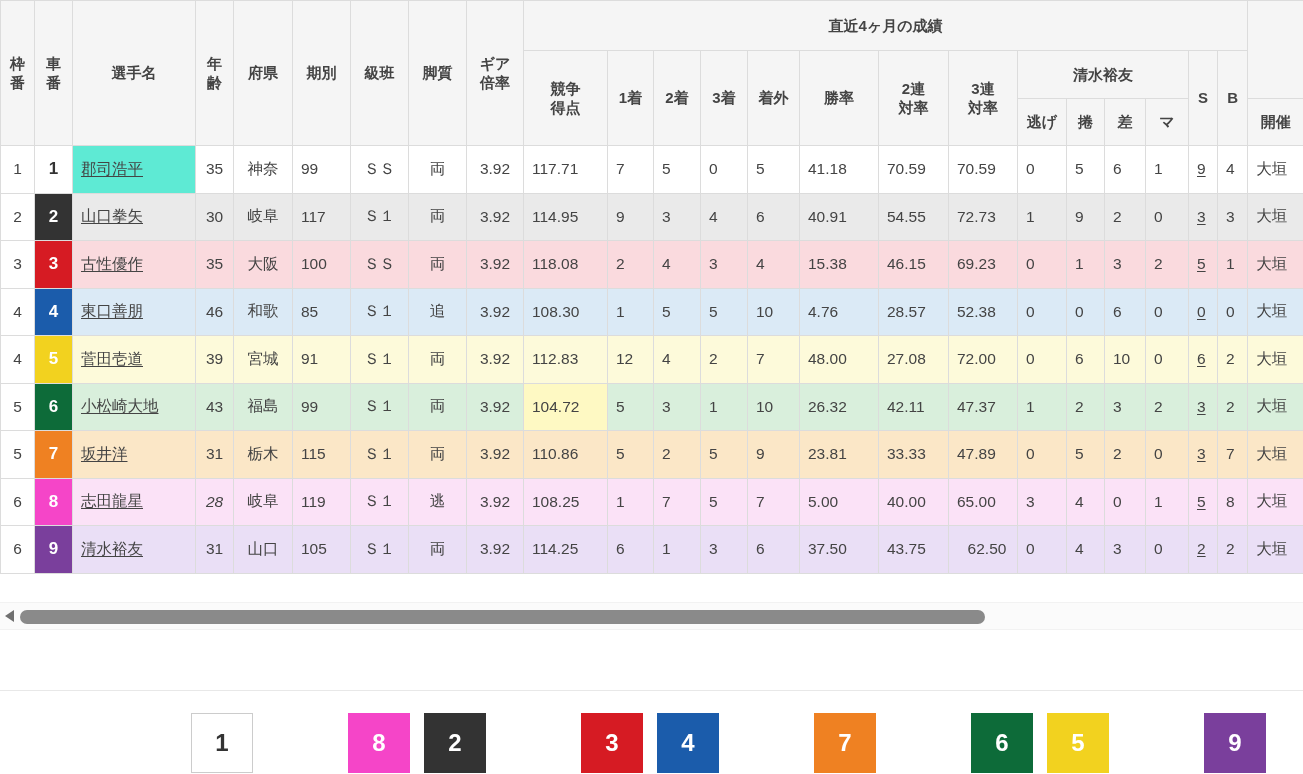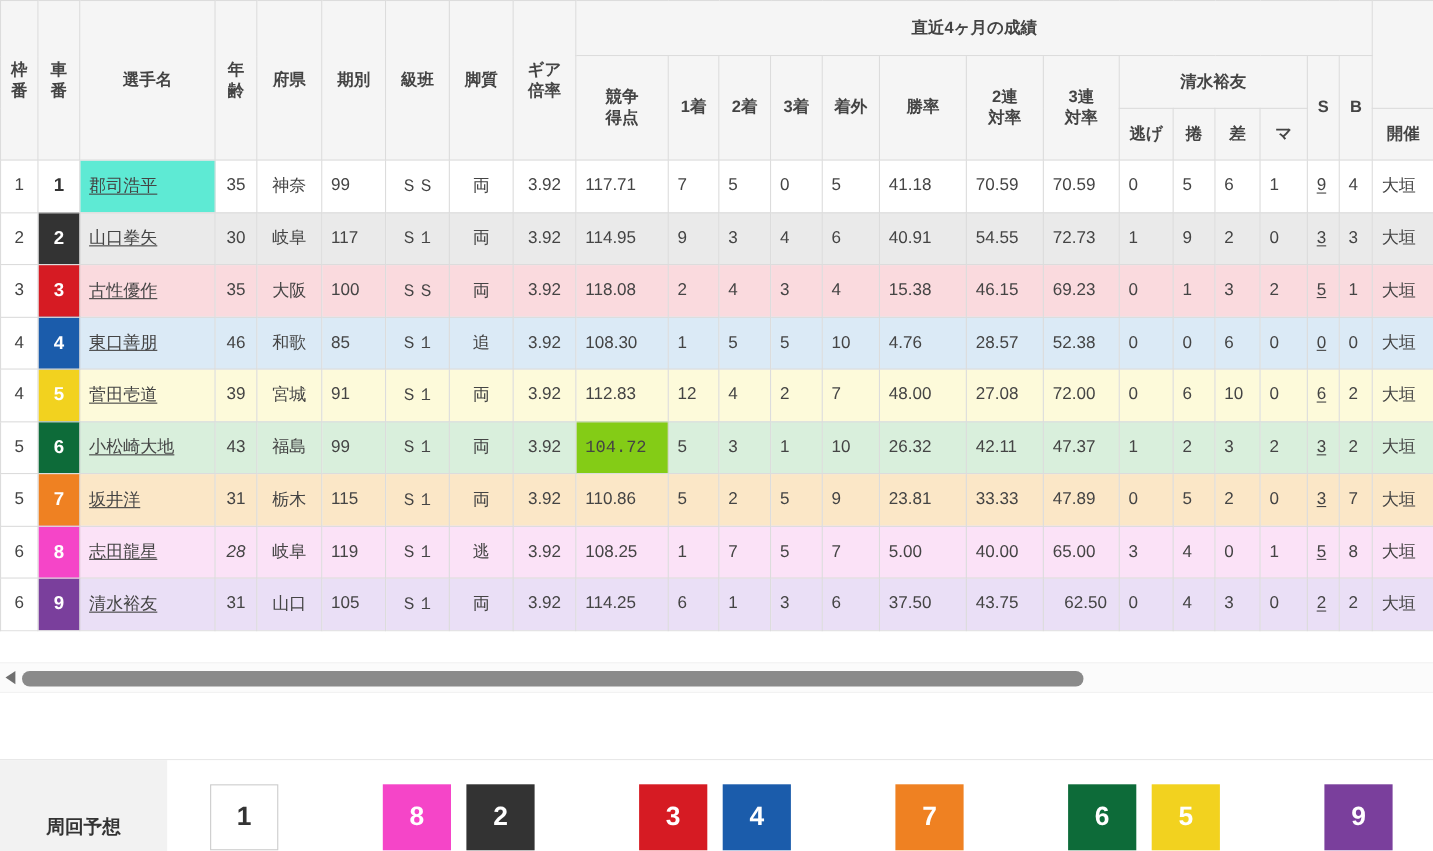--- a/index.html
+++ b/index.html
@@ -249,21 +249,21 @@
         <tr>
     <td class="waku">5</td>
     <td class="car" style="background: rgb(13, 107, 57); color: rgb(255, 255, 255);">6</td>
     <td style="background: rgb(217, 239, 220);"><a class="lnk">小松崎大地</a></td>
     <td class="c" style="background: rgb(217, 239, 220);">43</td>
     <td class="c" style="background: rgb(217, 239, 220);">福島</td>
     <td style="background: rgb(217, 239, 220);">99</td>
     <td class="c" style="background: rgb(217, 239, 220);">Ｓ１</td>
     <td class="c" style="background: rgb(217, 239, 220);">両</td>
     <td class="c" style="background: rgb(217, 239, 220);">3.92</td>
-    <td style="background: #84cc16; font-family: Liberation Mono, monospace;">104.72</td>
+    <td style="background: #fef9c3;">104.72</td>
     <td style="background: rgb(217, 239, 220);">5</td>
     <td style="background: rgb(217, 239, 220);">3</td>
     <td style="background: rgb(217, 239, 220);">1</td>
     <td style="background: rgb(217, 239, 220);">10</td>
     <td style="background: rgb(217, 239, 220);">26.32</td>
     <td style="background: rgb(217, 239, 220);">42.11</td>
     <td style="background: rgb(217, 239, 220);">47.37</td>
     <td style="background: rgb(217, 239, 220);">1</td>
     <td style="background: rgb(217, 239, 220);">2</td>
     <td style="background: rgb(217, 239, 220);">3</td>
@@ -353,21 +353,20 @@
       </tbody>
   </table>
 </div>
 
 <div class="hscrollbar">
   <div class="sb-arrow-left"></div>
   <div class="sb-thumb"></div>
 </div>
 
 <div class="lap-section">
-  <div class="lap-label">周回予想</div>
   <div class="lap-groups" id="lap-groups">
       <div class="lap-group">
         <div class="lap-box" style="background: rgb(255, 255, 255); color: rgb(51, 51, 51); border: 1px solid rgb(204, 204, 204);">1</div>
       </div>
       <div class="lap-group">
         <div class="lap-box" style="background: rgb(245, 69, 200); color: rgb(255, 255, 255);">8</div>
         <div class="lap-box" style="background: rgb(51, 51, 51); color: rgb(255, 255, 255);">2</div>
       </div>
       <div class="lap-group">
         <div class="lap-box" style="background: rgb(214, 27, 35); color: rgb(255, 255, 255);">3</div>

